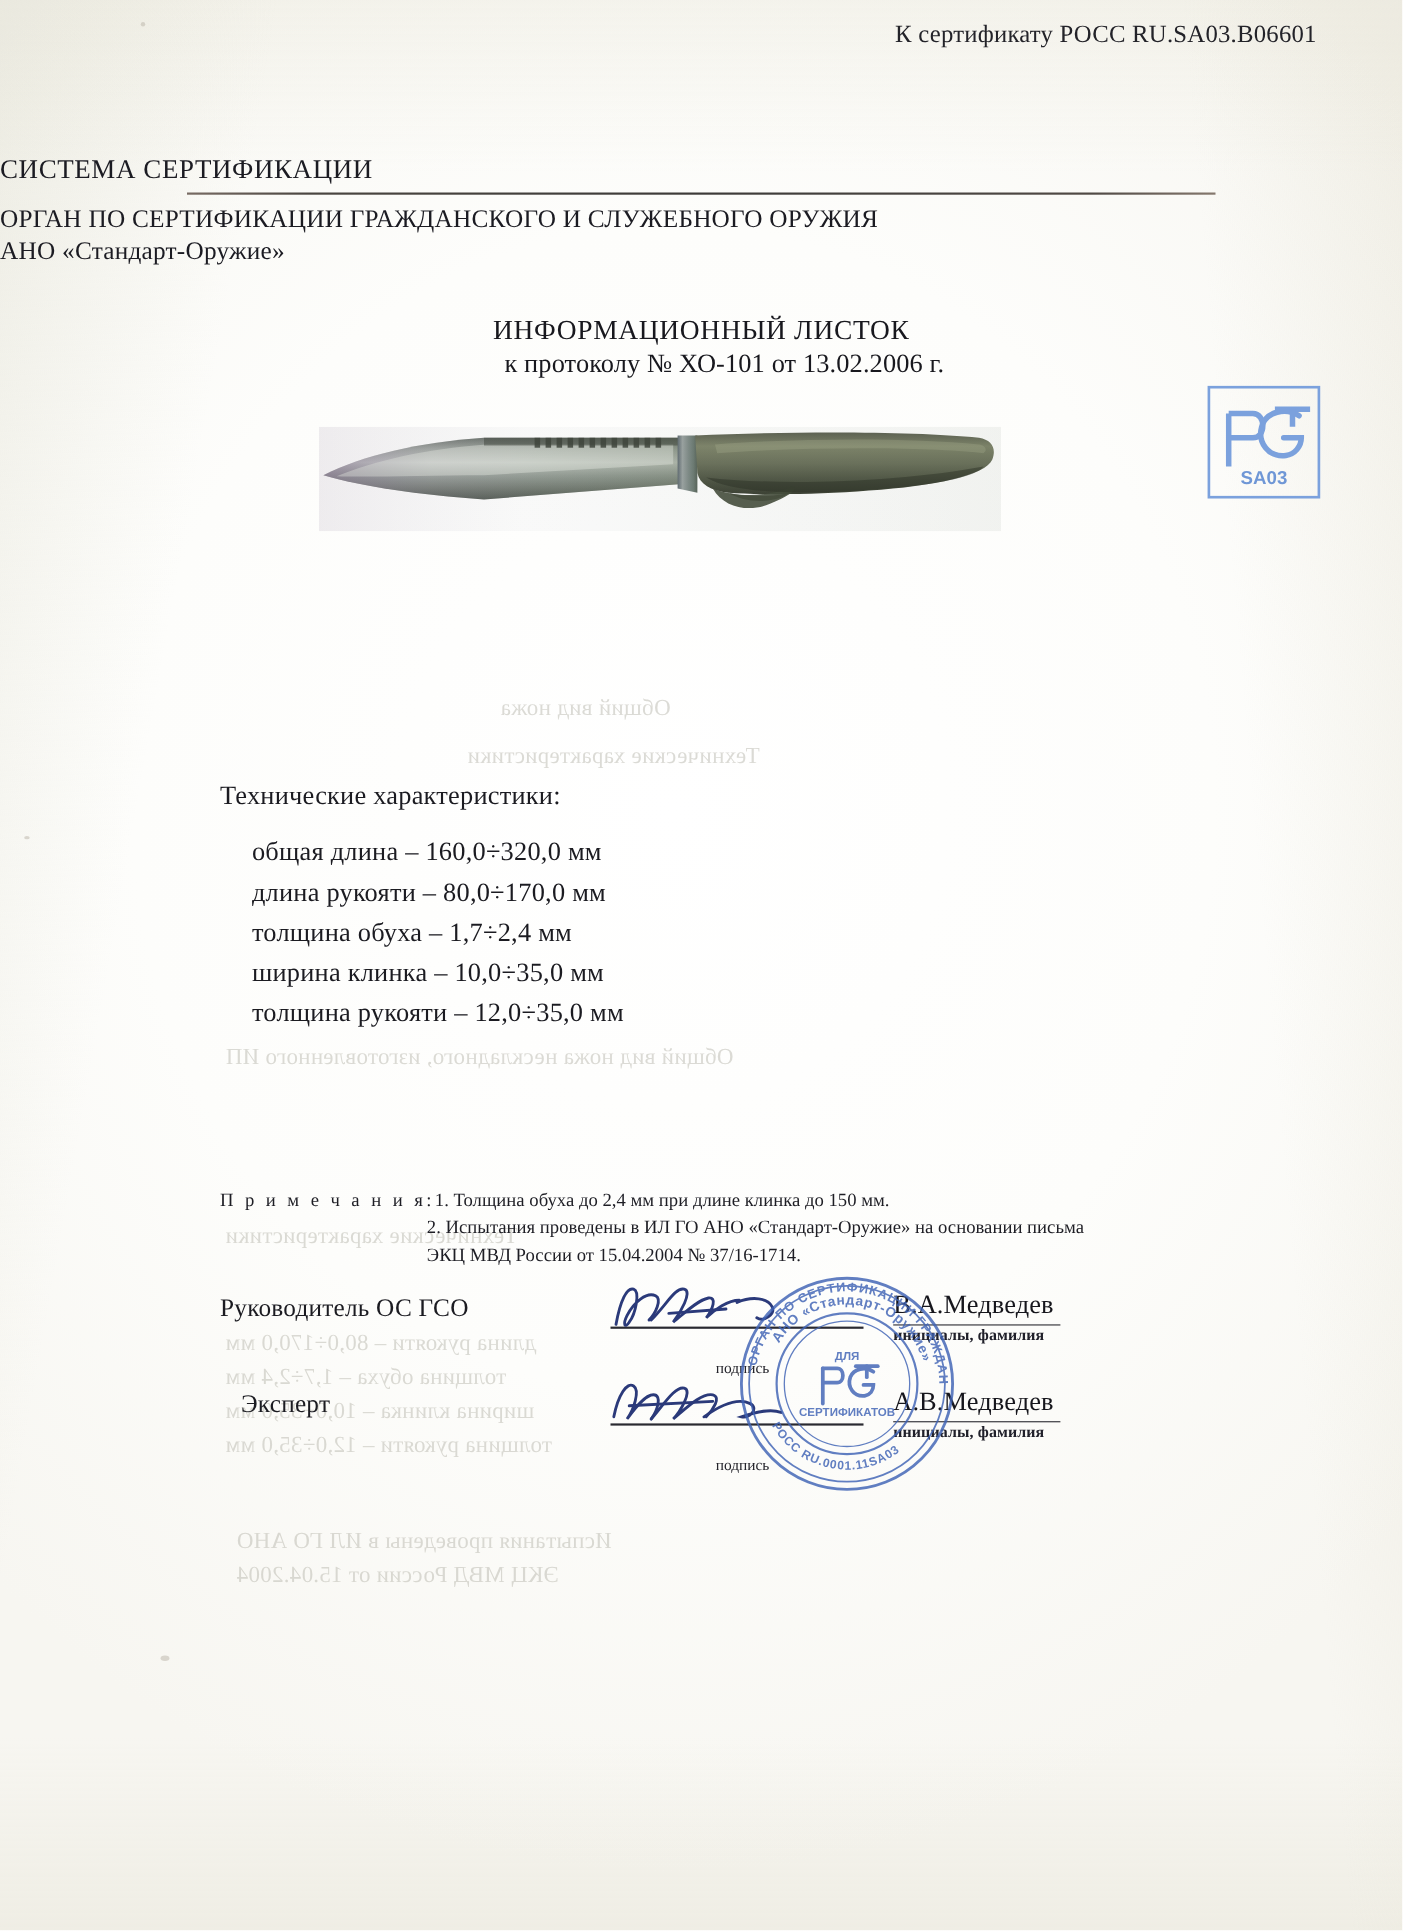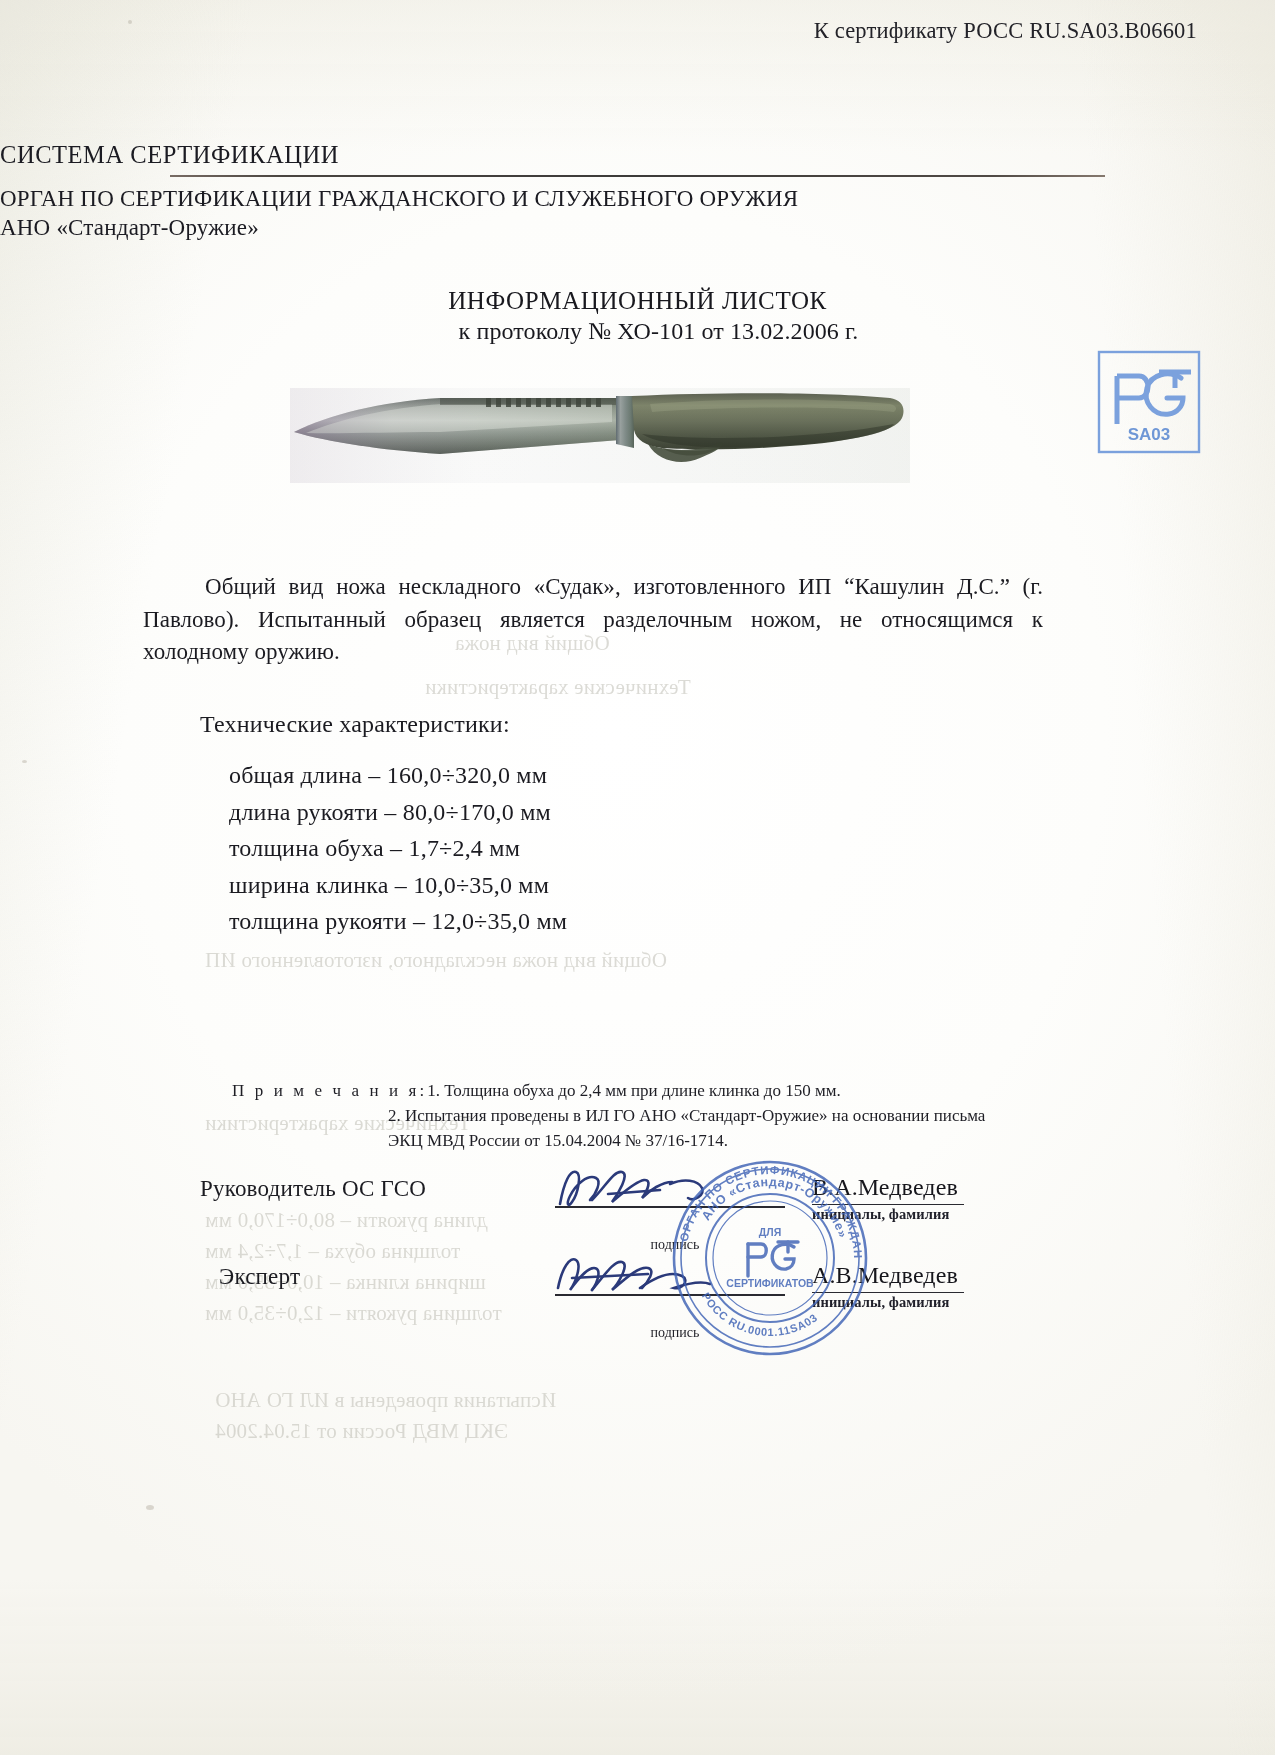--- a/index.html
+++ b/index.html
@@ -172,21 +172,21 @@
   
   .notes {
     position: absolute;
     left: 200px;
     top: 1078px;
     width: 820px;
     font-size: 17px;
     line-height: 25px;
     color: #1e1e25;
   }
-  .notes-row-1 { white-space: nowrap; margin-left: 32px; }
+  .notes-row-1 { white-space: nowrap; }
   .notes-label { letter-spacing: 3.1px; }
   .notes-rest { margin-left: 188px; }
   .notes-rest .n2 { display: block; }
   .notes-rest .n2b { display: block; }
 
   
   .sign-block {
     position: absolute;
     left: 200px;
     top: 1168px;
@@ -403,21 +403,20 @@
       <rect x="4" y="4" width="100" height="100" fill="none" stroke="#7ba1dd" stroke-width="2.4"></rect>
       <path d="M22,28 L22,76" stroke="#7ba1dd" stroke-width="5" fill="none"></path>
       <path d="M22,28 L44,28 C56,28 56,50 44,50 L22,50" stroke="#7ba1dd" stroke-width="5" fill="none"></path>
       <path d="M86,30 C74,22 56,26 52,40 C48,54 58,68 74,66 C82,65 88,58 88,50 L72,50" stroke="#7ba1dd" stroke-width="5" fill="none" stroke-linecap="round"></path>
       <path d="M64,24 L96,24" stroke="#7ba1dd" stroke-width="5"></path>
       <path d="M80,24 L80,40" stroke="#7ba1dd" stroke-width="5"></path>
       <text x="54" y="92" text-anchor="middle" font-family="'Liberation Sans', sans-serif" font-size="17" font-weight="bold" fill="#6f97d6">SA03</text>
     </svg>
   </div>
 
-  <p class="body-para">Общий вид ножа нескладного «Судак», изготовленного ИП “Кашулин Д.С.” (г. Павлово). Испытанный образец является разделочным ножом, не относящимся к холодному оружию.</p>
 
   <div class="specs">
     <div class="specs-heading">Технические характеристики:</div>
     <ul class="specs-list">
       <li>общая длина – 160,0÷320,0 мм</li>
       <li>длина рукояти – 80,0÷170,0 мм</li>
       <li>толщина обуха – 1,7÷2,4 мм</li>
       <li>ширина клинка – 10,0÷35,0 мм</li>
       <li>толщина рукояти  – 12,0÷35,0 мм</li>
     </ul>

